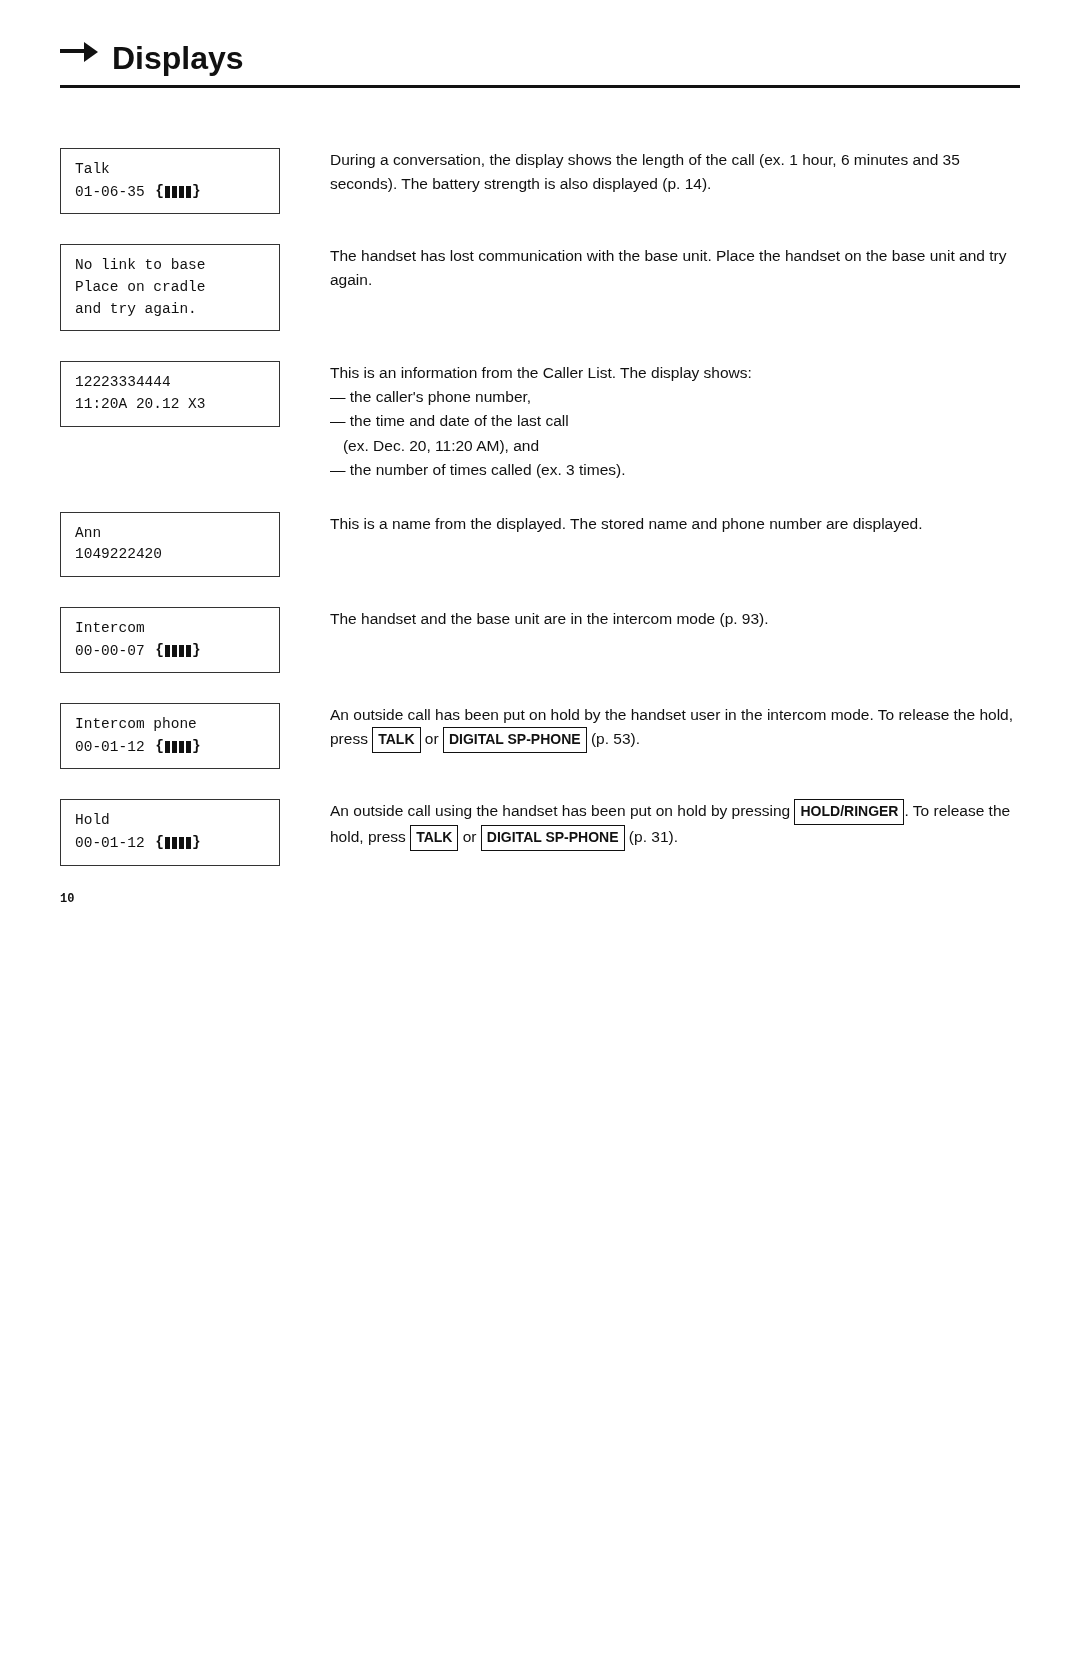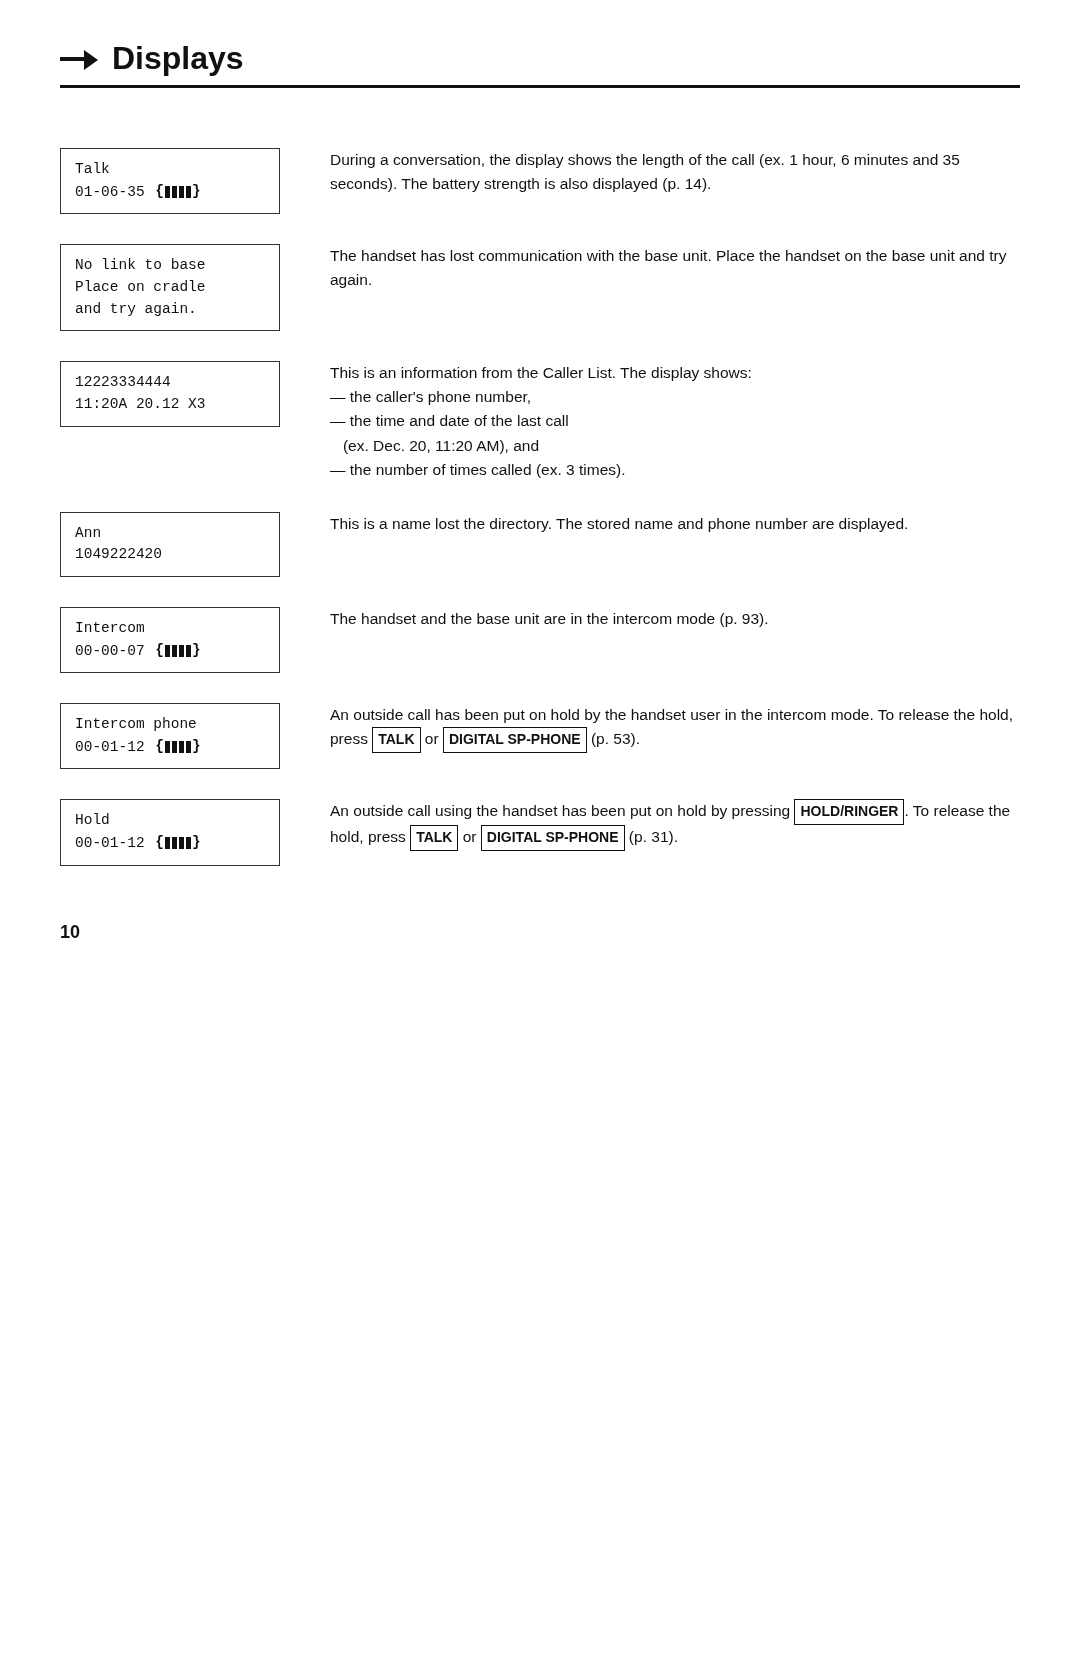--- a/index.html
+++ b/index.html
@@ -8,21 +8,20 @@
       font-family: Arial, Helvetica, sans-serif;
       font-size: 15px;
       color: #111;
       width: 1080px;
       min-height: 1669px;
       padding: 40px 60px 60px 60px;
     }
 
     .page-header {
       display: flex;
-      align-items: center;
       margin-bottom: 6px;
     }
     .arrow-icon {
       display: inline-block;
       width: 38px;
       height: 22px;
       margin-right: 14px;
       position: relative;
       flex-shrink: 0;
     }
@@ -117,23 +116,23 @@
       display: inline-block;
       border: 1.5px solid #111;
       padding: 1px 5px;
       font-family: Arial, Helvetica, sans-serif;
       font-size: 14px;
       font-weight: bold;
       background: #fff;
     }
 
     .page-number {
-      font-size: 18px;
-      font-weight: bold;
-      margin-top: 30px;
+      font-size: 12px;
+      font-weight: bold;
+      font-family: Liberation Mono, monospace;
     }
   </style>
 </head>
 <body>
 
 <div class="page-header">
   <div class="arrow-icon"></div>
   <span class="page-title">Displays</span>
 </div>
 <hr class="header-rule">
@@ -156,21 +155,21 @@
       <tr>
         <td class="display-cell"><div class="display-box"><div>No link to base</div><div>Place on cradle</div><div>and try again.</div></div></td>
         <td class="desc-cell">The handset has lost communication with the base unit. Place the handset on the base unit and try again.</td>
       </tr>
       <tr>
         <td class="display-cell"><div class="display-box"><div>12223334444</div><div>11:20A 20.12 X3</div></div></td>
         <td class="desc-cell">This is an information from the Caller List. The display shows:<br>— the caller's phone number,<br>— the time and date of the last call<br>&nbsp;&nbsp;&nbsp;(ex. Dec. 20, 11:20 AM), and<br>— the number of times called (ex. 3 times).</td>
       </tr>
       <tr>
         <td class="display-cell"><div class="display-box"><div>Ann</div><div>1049222420</div></div></td>
-        <td class="desc-cell">This is a name lost the directory. The stored name and phone number are displayed.</td>
+        <td class="desc-cell">This is a name from the displayed. The stored name and phone number are displayed.</td>
       </tr>
       <tr>
         <td class="display-cell"><div class="display-box"><div>Intercom</div><div>00-00-07 <span class="battery-icon">
                 <span class="battery-bracket">{</span>
                 <span class="battery-bars">
                   <span class="battery-bar"></span>
                   <span class="battery-bar"></span>
                   <span class="battery-bar"></span>
                   <span class="battery-bar"></span>
                 </span>

